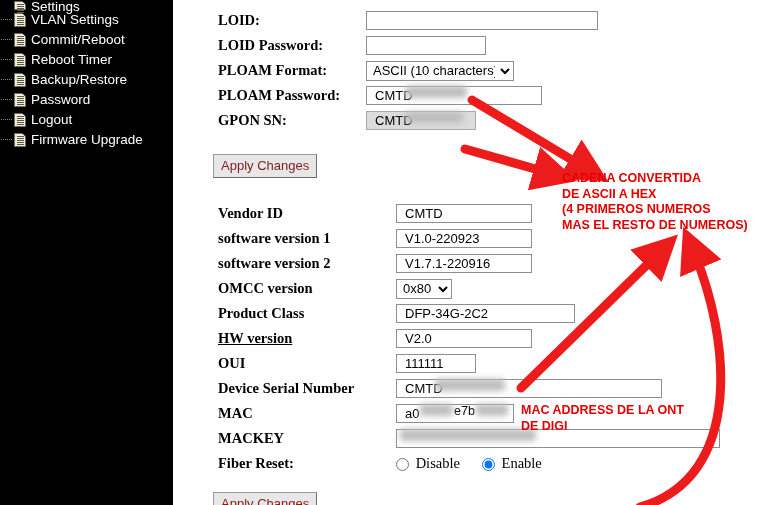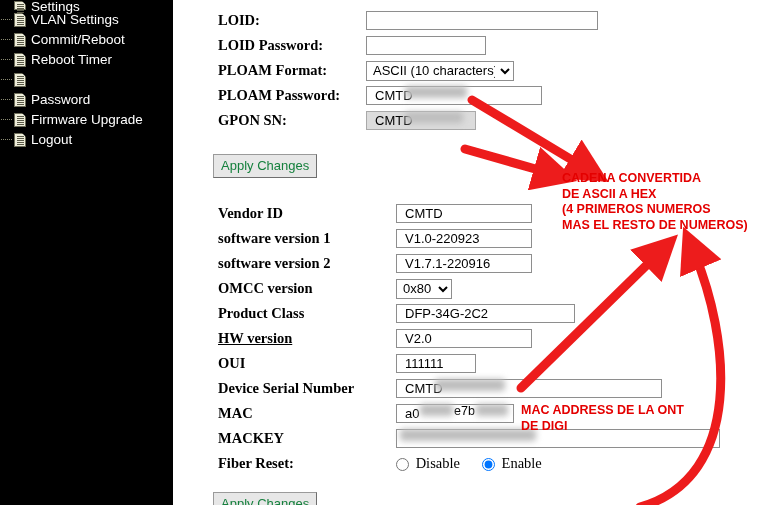--- a/index.html
+++ b/index.html
@@ -122,21 +122,21 @@
     font-size: 13px;
     height: 20px;
     box-sizing: border-box;
     border: 1px solid #8e8e8e;
     background: #ffffff;
     padding: 0 2px;
   }
   .apply-btn {
     font-family: "Liberation Sans", sans-serif;
     font-size: 13px;
-    color: #15803d;
+    color: #7f1d1d;
     background: #e7e7e7;
     border: 1px solid #9a9a9a;
     border-right-color: #6e6e6e;
     border-bottom-color: #6e6e6e;
     padding: 3px 7px 4px 7px;
     cursor: pointer;
   }
   .radio-row {
     font-family: "Liberation Serif", serif;
     font-size: 14.5px;
@@ -194,35 +194,36 @@
         <span class="tree-label">Commit/Reboot</span>
       </div>
       <div class="tree-item">
         <span class="tree-dots"></span>
         <span class="doc-icon"></span>
         <span class="tree-label">Reboot Timer</span>
       </div>
       <div class="tree-item">
         <span class="tree-dots"></span>
         <span class="doc-icon"></span>
+        <span class="tree-label">Backup/Restore</span>
       </div>
       <div class="tree-item">
         <span class="tree-dots"></span>
         <span class="doc-icon"></span>
         <span class="tree-label">Password</span>
       </div>
       <div class="tree-item">
         <span class="tree-dots"></span>
         <span class="doc-icon"></span>
+        <span class="tree-label">Logout</span>
+      </div>
+      <div class="tree-item">
+        <span class="tree-dots"></span>
+        <span class="doc-icon"></span>
         <span class="tree-label">Firmware Upgrade</span>
-      </div>
-      <div class="tree-item">
-        <span class="tree-dots"></span>
-        <span class="doc-icon"></span>
-        <span class="tree-label">Logout</span>
       </div>
     </div>
 </div>
 
 <div id="content">
 
   <table class="form-table" style="position:absolute; left:45px; top:8px;">
     <tbody>
         <tr>
       <td class="flabel" style="width:148px; height:25px;">LOID:</td>

